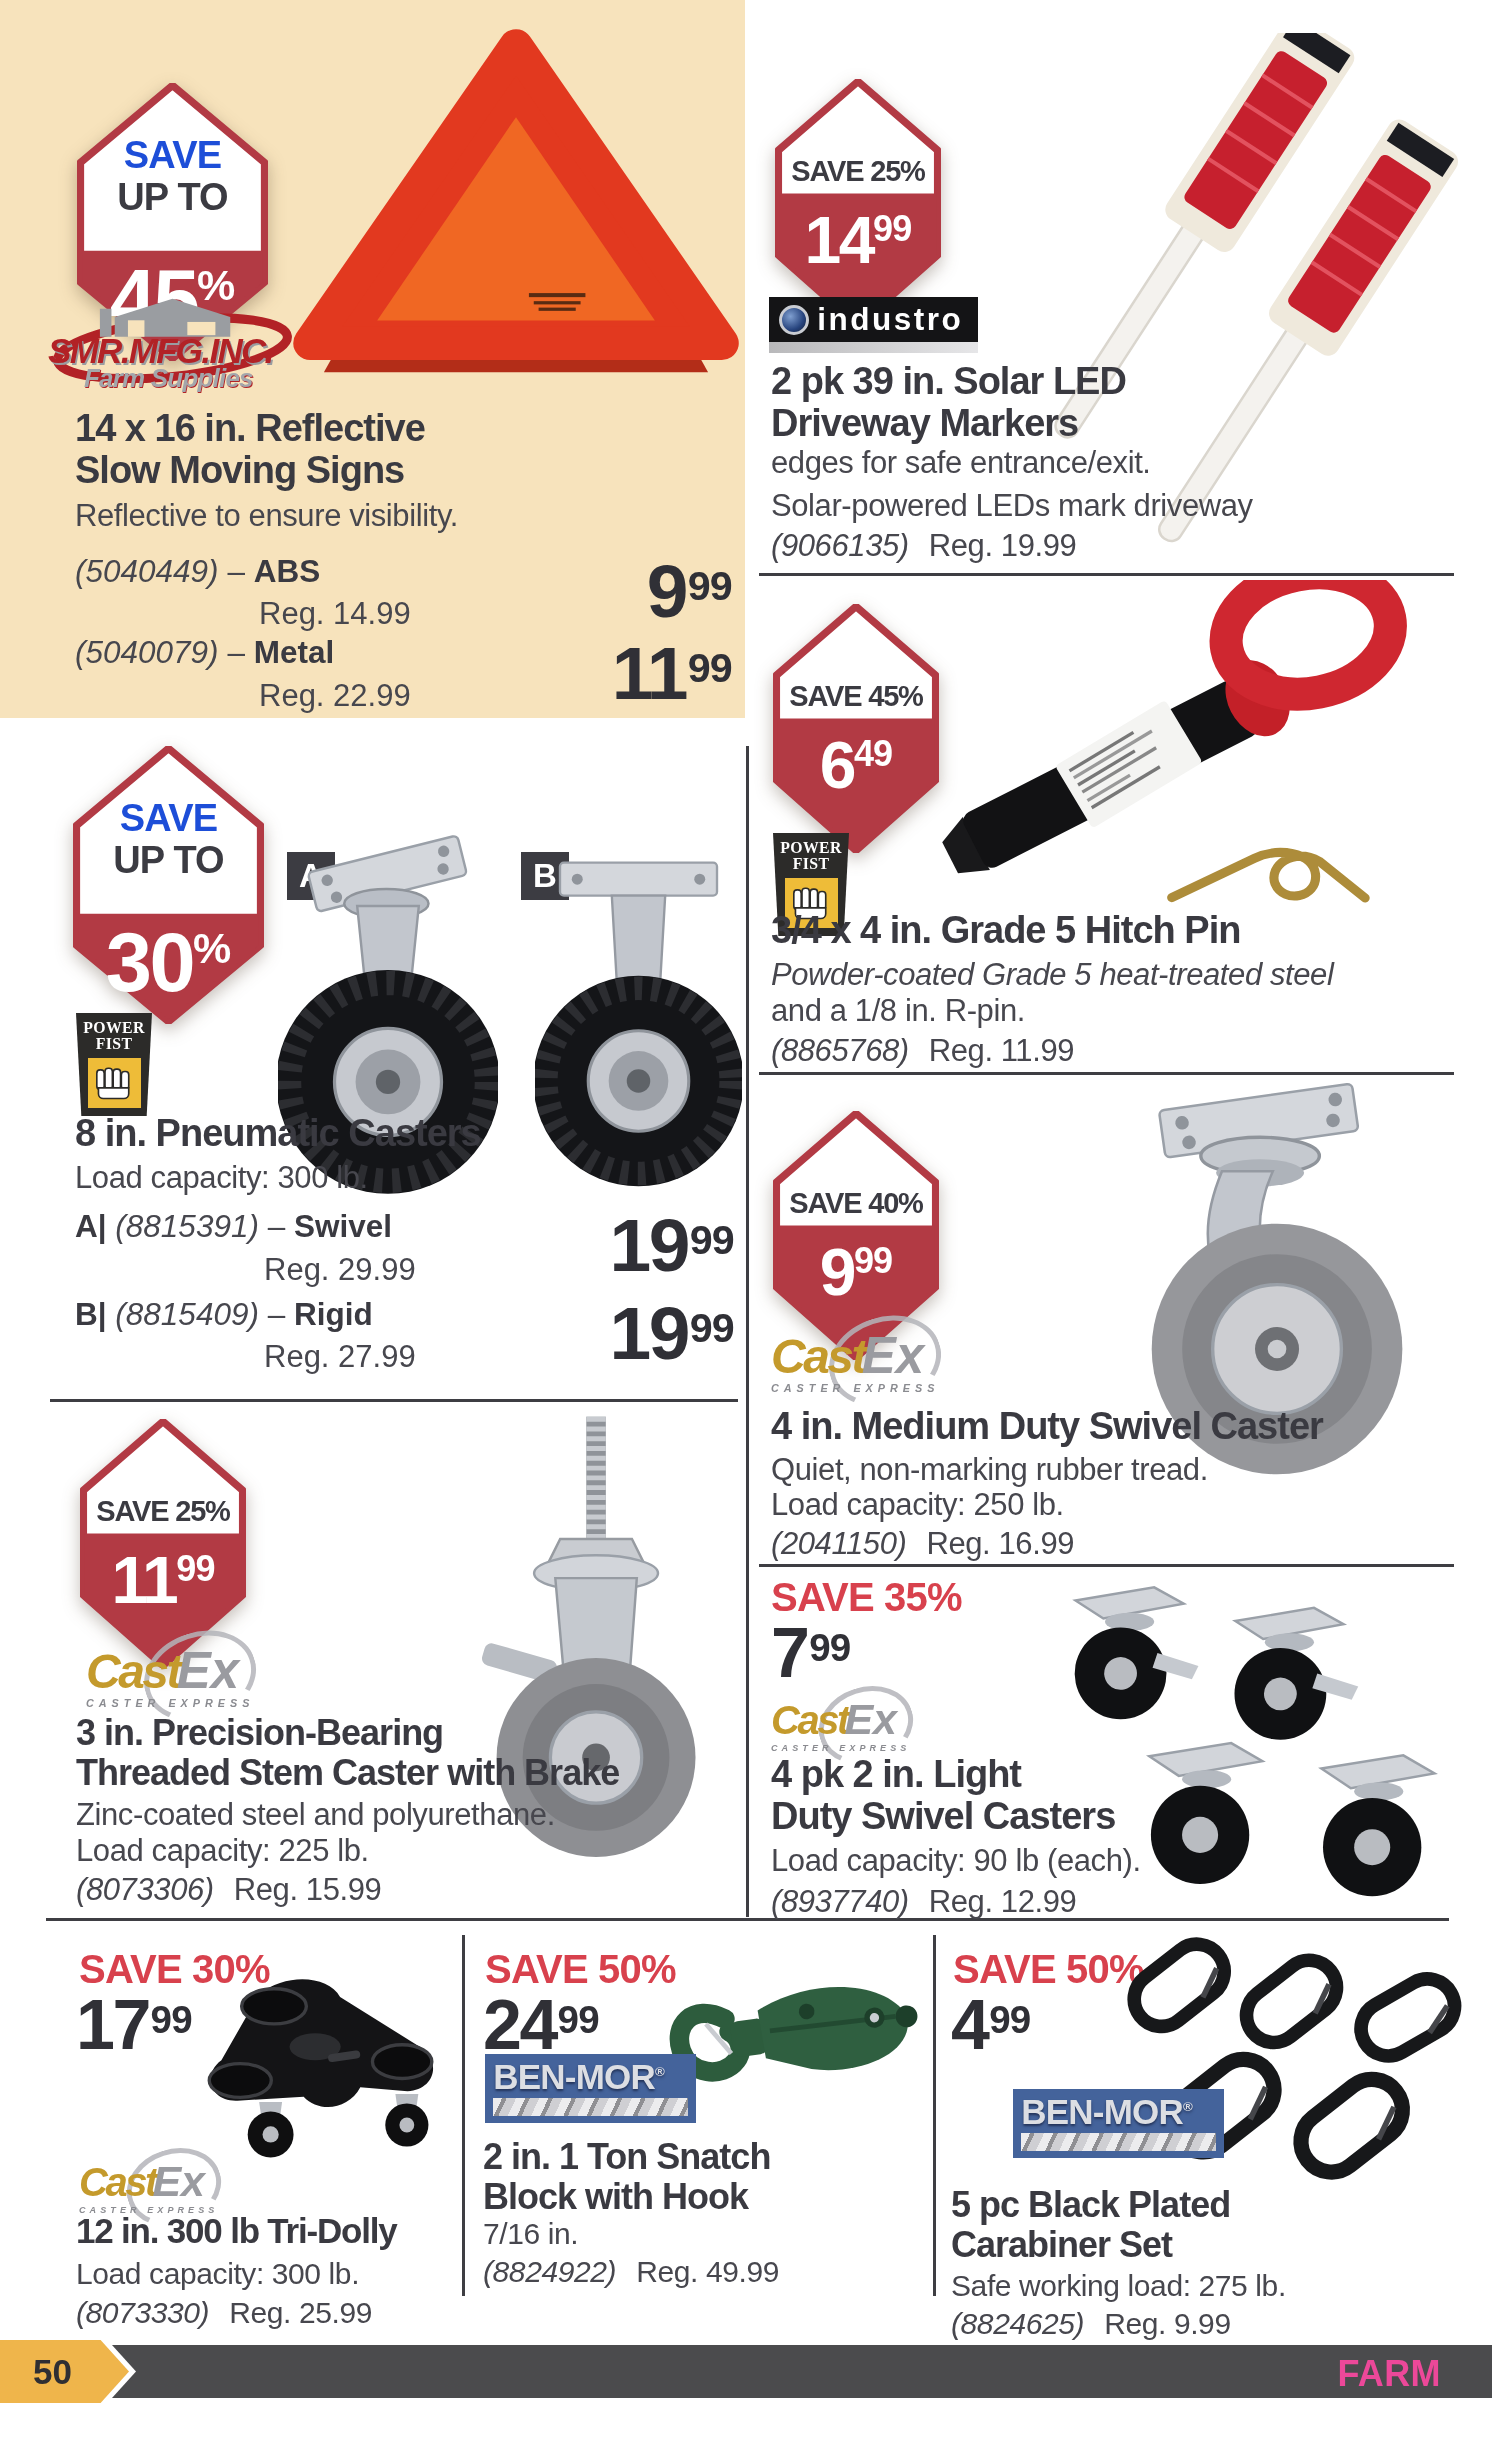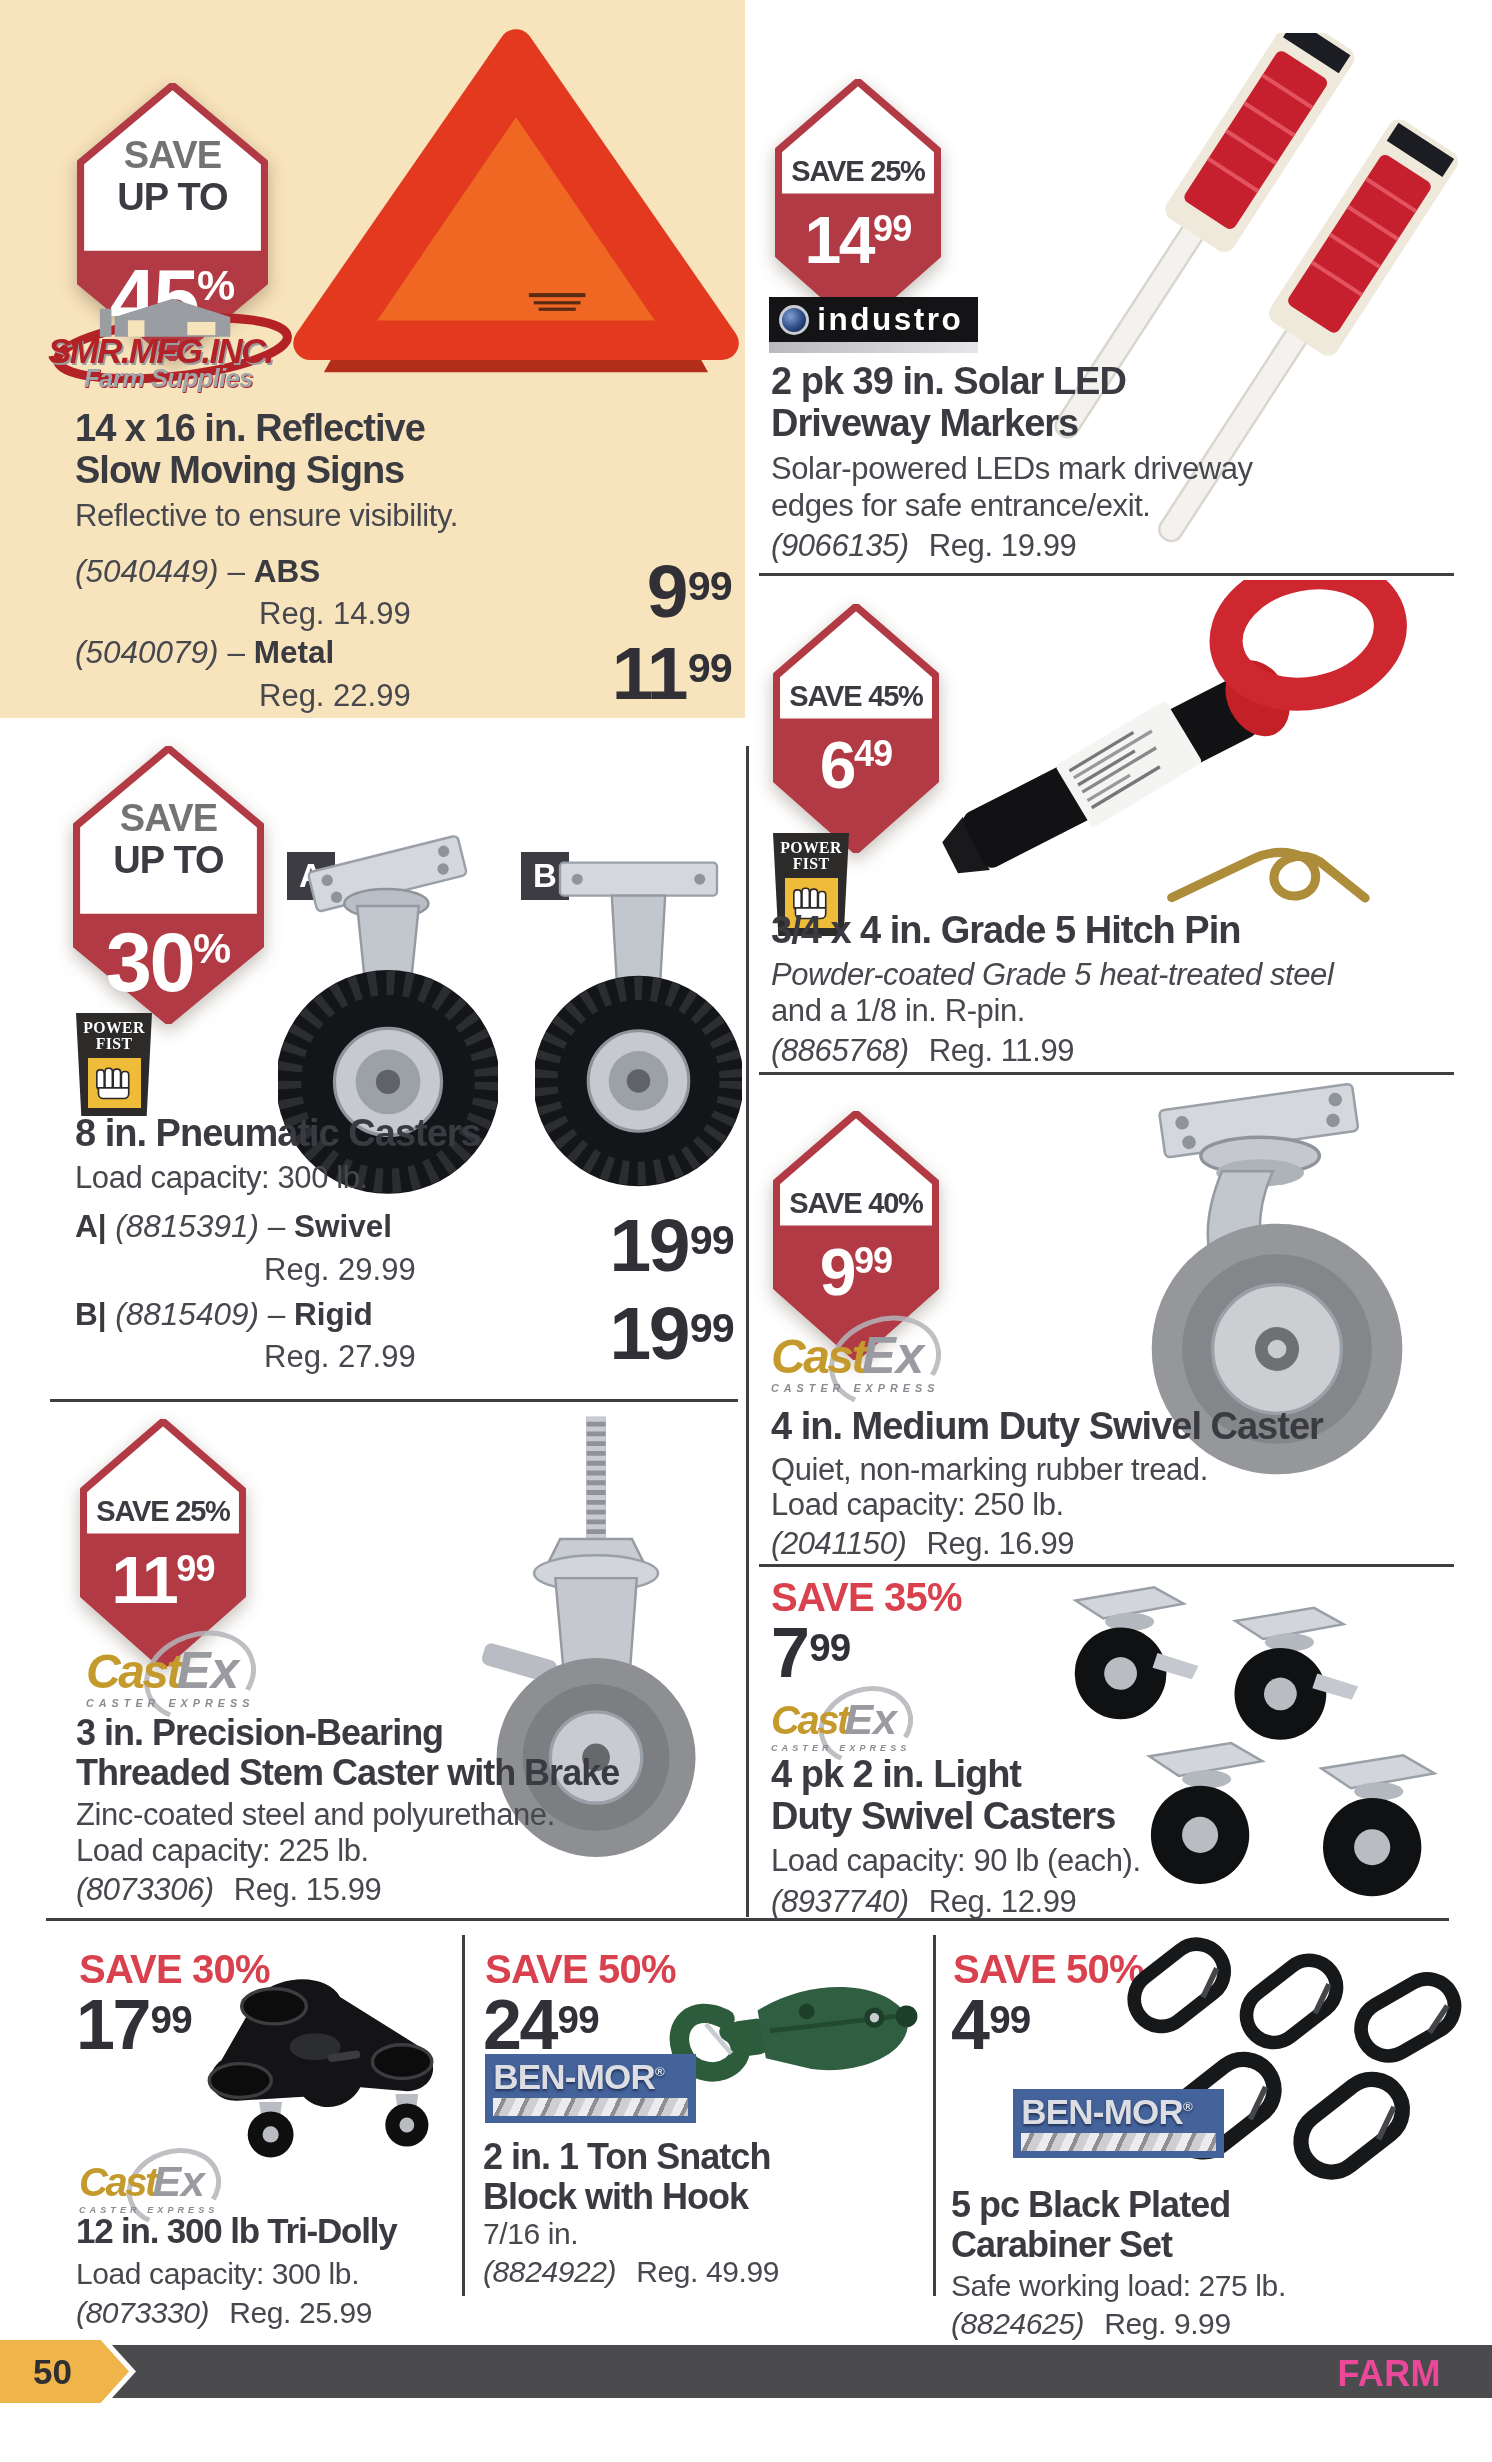--- a/index.html
+++ b/index.html
@@ -28,21 +28,21 @@
   .vr{position:absolute;width:2.5px;background:#3e3e43;}
   
   .badge{position:absolute;filter:drop-shadow(0 6.6px 8.3px rgba(60,40,20,0.30));}
   .badge svg{position:absolute;left:0;top:0;width:100%;height:100%;}
   .badge .btxt{position:absolute;left:0;right:0;text-align:center;}
   .b-sm{width:166px;height:249px;}
   .b-sm .bsave{top:76px;font-size:29px;font-weight:bold;color:#3b3b42;letter-spacing:-1.2px;}
   .b-sm .bprice{top:123px;font-size:66px;font-weight:bold;color:#fff;letter-spacing:-2.5px;}
   .b-sm .bprice .ct{font-size:36px;position:relative;top:-21.6px;letter-spacing:-0.8px;}
   .b-lg{width:191px;height:278px;}
-  .b-lg .bl1{top:51px;font-size:38px;font-weight:bold;color:#737373;letter-spacing:-0.8px;}
+  .b-lg .bl1{top:51px;font-size:38px;font-weight:bold;color:#1d4ed8;letter-spacing:-0.8px;}
   .b-lg .bl2{top:93px;font-size:38px;font-weight:bold;color:#3b3b42;letter-spacing:-0.8px;}
   .b-lg .bpct{top:169px;font-size:83px;font-weight:bold;color:#fff;letter-spacing:-2.5px;}
   .b-lg .bpct .ps{font-size:43px;position:relative;top:-28px;letter-spacing:0;}
   
   .industro{position:absolute;width:209px;}
   .ind-box{background:#141416;color:#fff;font-weight:bold;font-size:31.5px;letter-spacing:2.5px;
            padding:4.1px 10px;display:flex;align-items:center;gap:8.3px;}
   .ind-ic{width:30px;height:30px;border-radius:50%;flex:0 0 auto;
           background:radial-gradient(circle at 35% 35%,#7f9fd0,#27447e 60%,#101b33);
           border:3.3px solid #c9ccd2;box-sizing:border-box;}
@@ -186,22 +186,22 @@
   <div class="ind-box">
       <span class="ind-ic"></span>
       <span>industro</span>
     </div>
   <div class="ind-strip"></div>
 </div>
 
 <div class="abs" style="left:771px;top:361px;width:680px;">
   <div class="ttl t46">2 pk 39 in. Solar LED</div>
   <div class="ttl t46">Driveway Markers</div>
+  <div class="dsc">edges for safe entrance/exit.</div>
   <div class="dsc" style="margin-top:6.6px;">Solar-powered LEDs mark driveway</div>
-  <div class="dsc">edges for safe entrance/exit.</div>
   <div class="skuline" style="margin-top:4.1px;"><span class="sku">(9066135)</span><span class="reg">Reg. 19.99</span></div>
 </div>
 
 <div class="badge b-sm" style="left:773px;top:604px;">
   <svg viewBox="0 0 200 300">
       <path d="M100 3 L196 86 L196 212 L100 297 L4 212 L4 86 Z" fill="#ffffff" stroke="#b23a44" stroke-width="9" stroke-linejoin="round"></path>
       <path d="M5 138 H195 V211 L100 294 L5 211 Z" fill="#b23a44"></path>
     </svg>
   <div class="btxt bsave">SAVE 45%</div>
   <div class="btxt bprice"><span>6</span><span class="ct">49</span></div>

